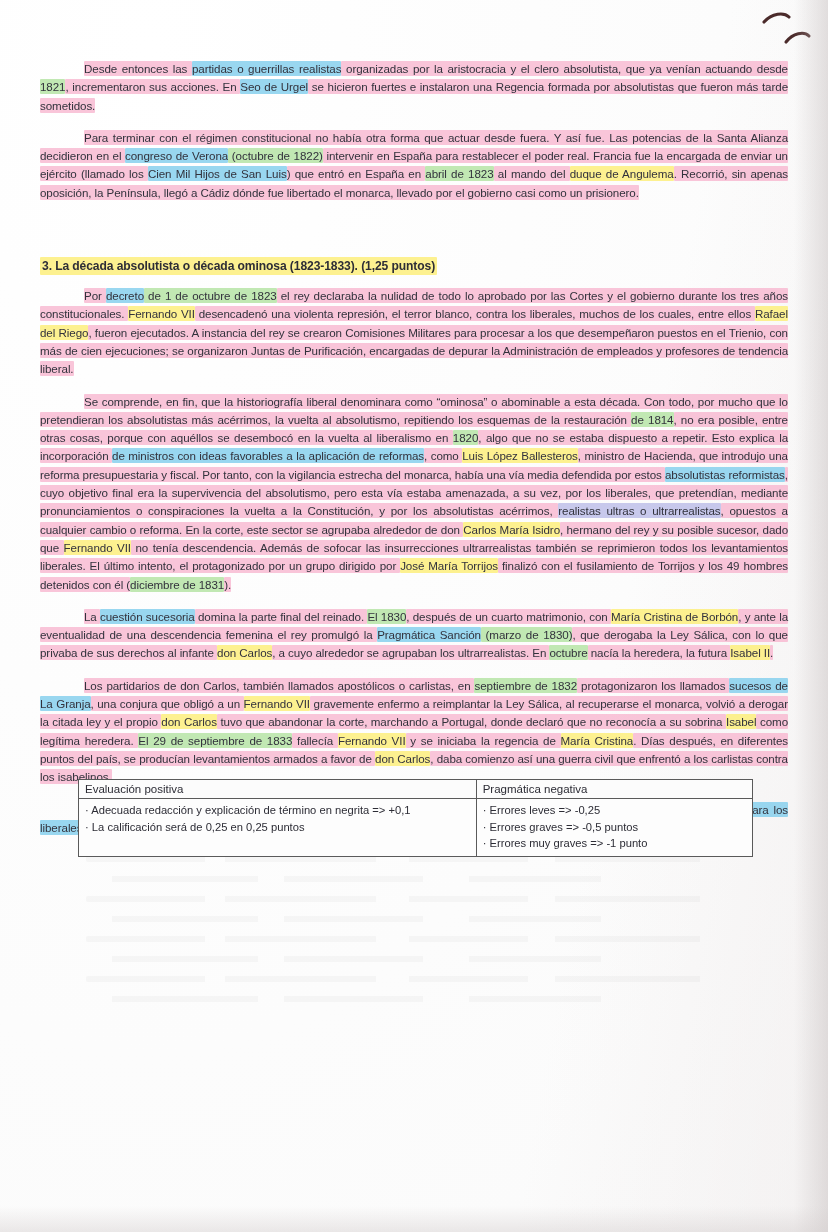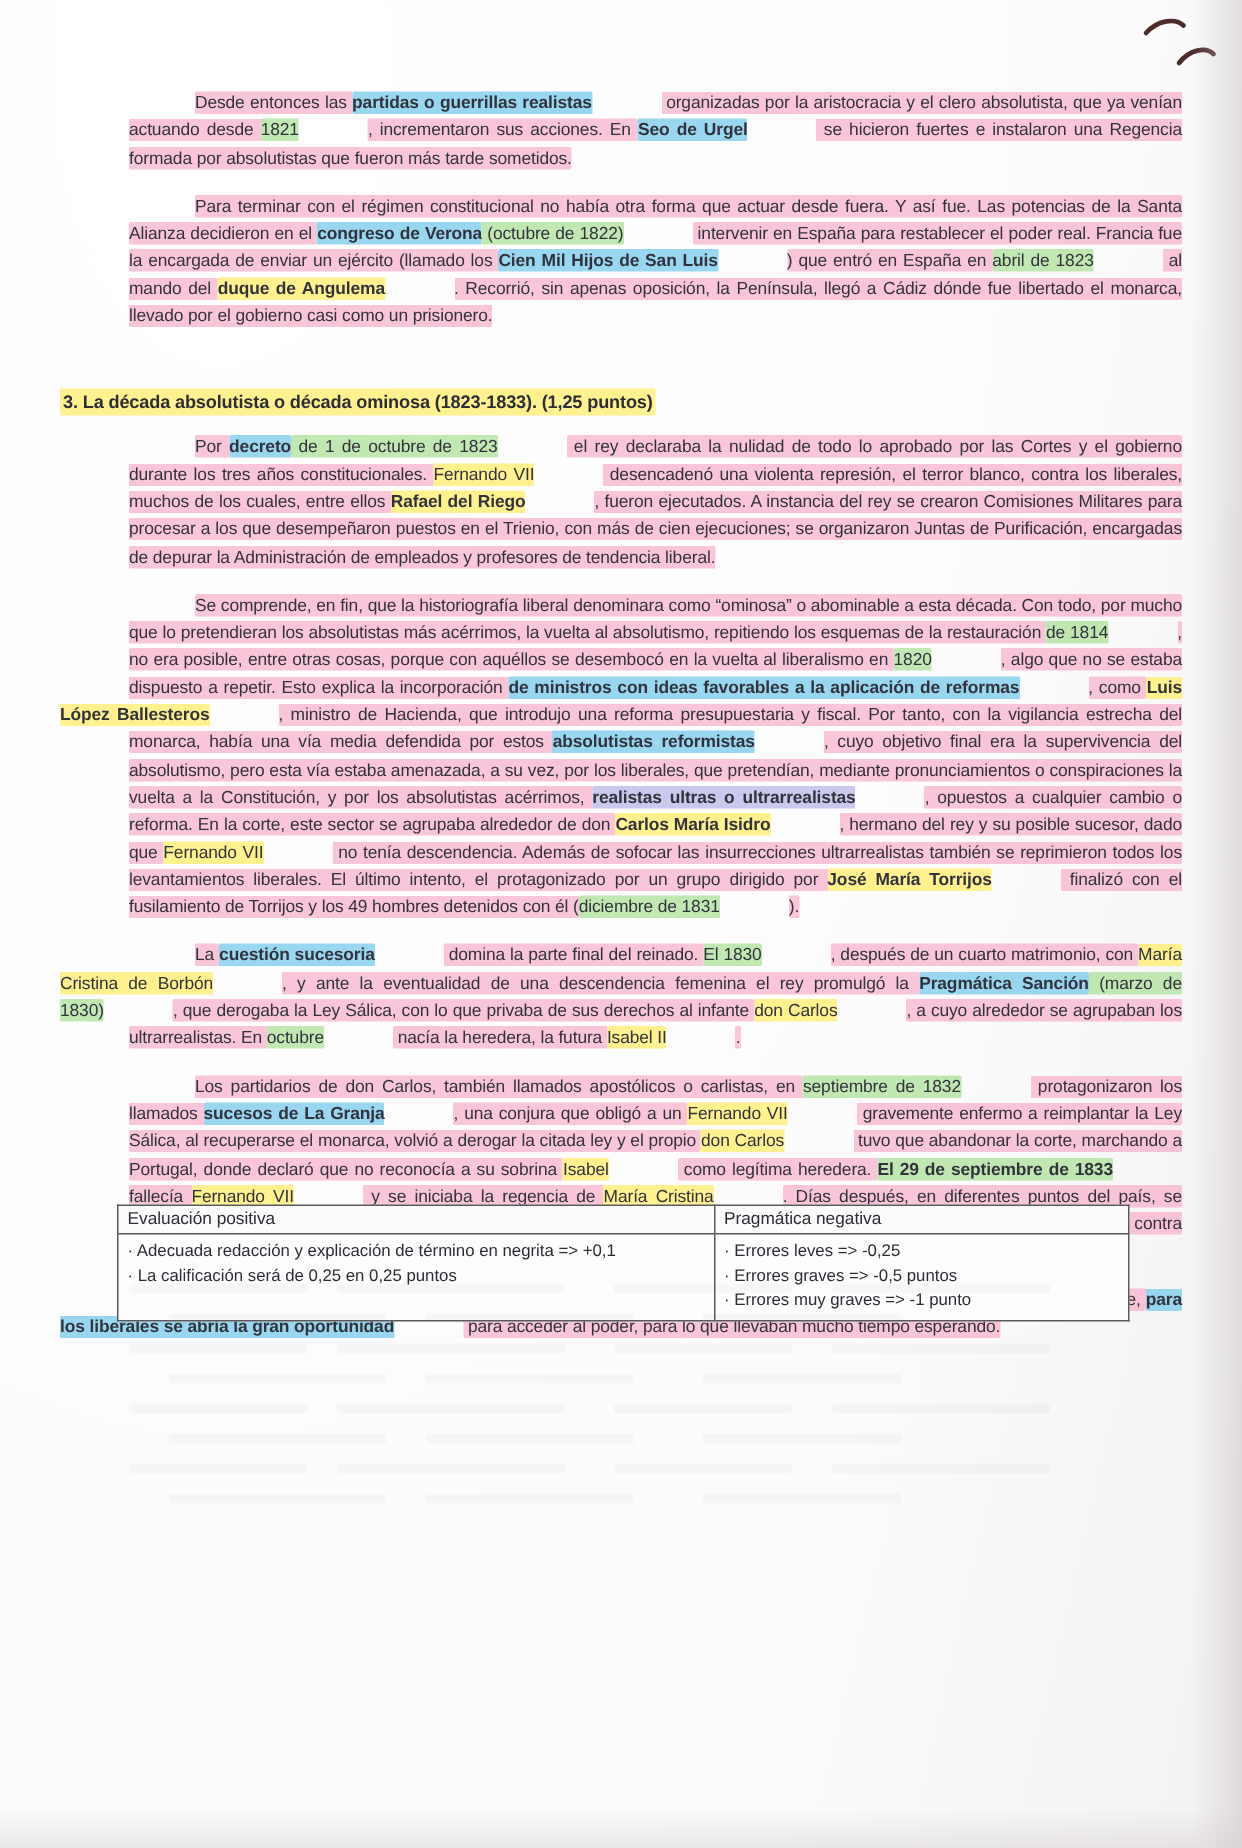--- a/index.html
+++ b/index.html
@@ -53,48 +53,47 @@
     color: #32323c;
   }
 
   
   .hl {
     padding: 1px 0 1px 0;
     border-radius: 1px;
     box-decoration-break: clone;
     -webkit-box-decoration-break: clone;
   }
-  .hl-pink   { background: rgba(248,183,208,0.80); margin-left: 46px; }
+  .hl-pink   { background: rgba(248,183,208,0.80); }
   .hl-cyan   { background: rgba(130,206,237,0.82); }
   .hl-green  { background: rgba(178,226,160,0.80); margin-top: 12px; }
   .hl-yellow { background: rgba(252,238,120,0.82); }
   .hl-violet { background: rgba(186,188,231,0.80); }
-  .b { font-weight: bold; }
+  .b { font-weight: normal; }
 
   
   h3.section-heading {
-    margin: 0 0 12px 0;
+    margin: 16px 0 12px 0;
     font-size: 12.1px;
     line-height: 17px;
     font-weight: bold;
     letter-spacing: -0.1px;
     color: #2d2d36;
     text-indent: 0;
   }
   h3.section-heading .hl-yellow { padding: 2px 2px 2px 2px; }
 
   .spacer-lg { height: 26px; }
 
   
   .eval-wrap {
     position: absolute;
     left: 78px;
     top: 779px;
     width: 675px;
-    margin-top: 24px;
   }
   table.eval {
     width: 100%;
     border-collapse: collapse;
     font-size: 11.4px;
     color: #2c2c35;
     background: #fdfdfd;
   }
   table.eval th, table.eval td {
     border: 1px solid #5a5a5a;

